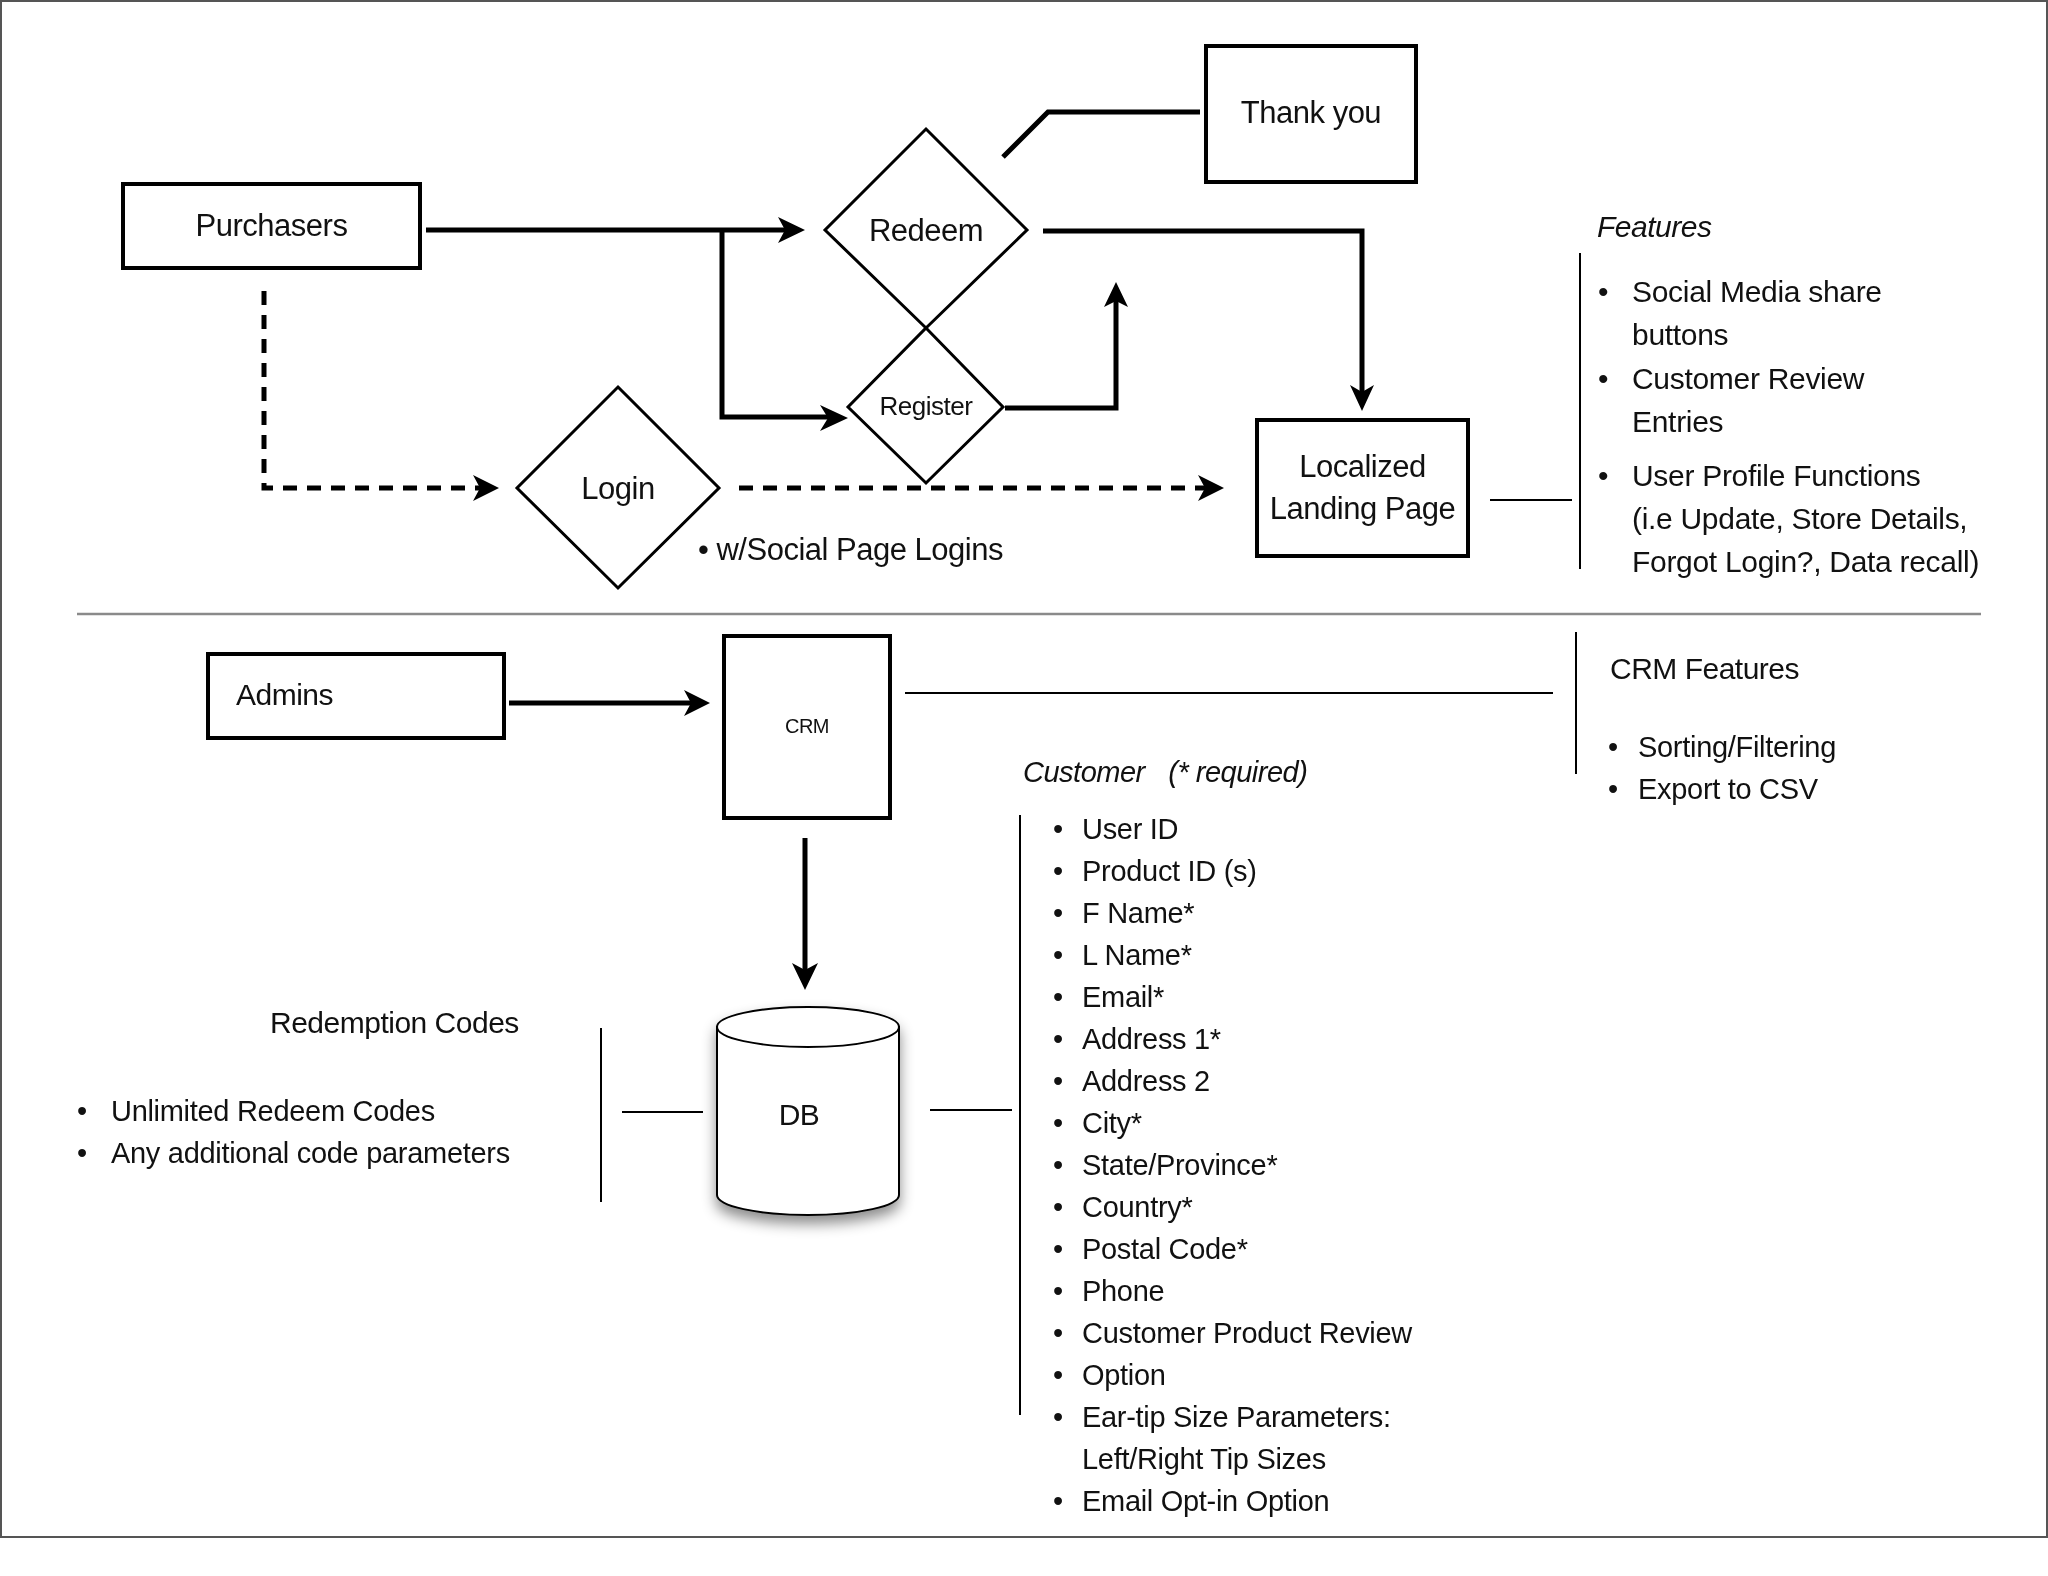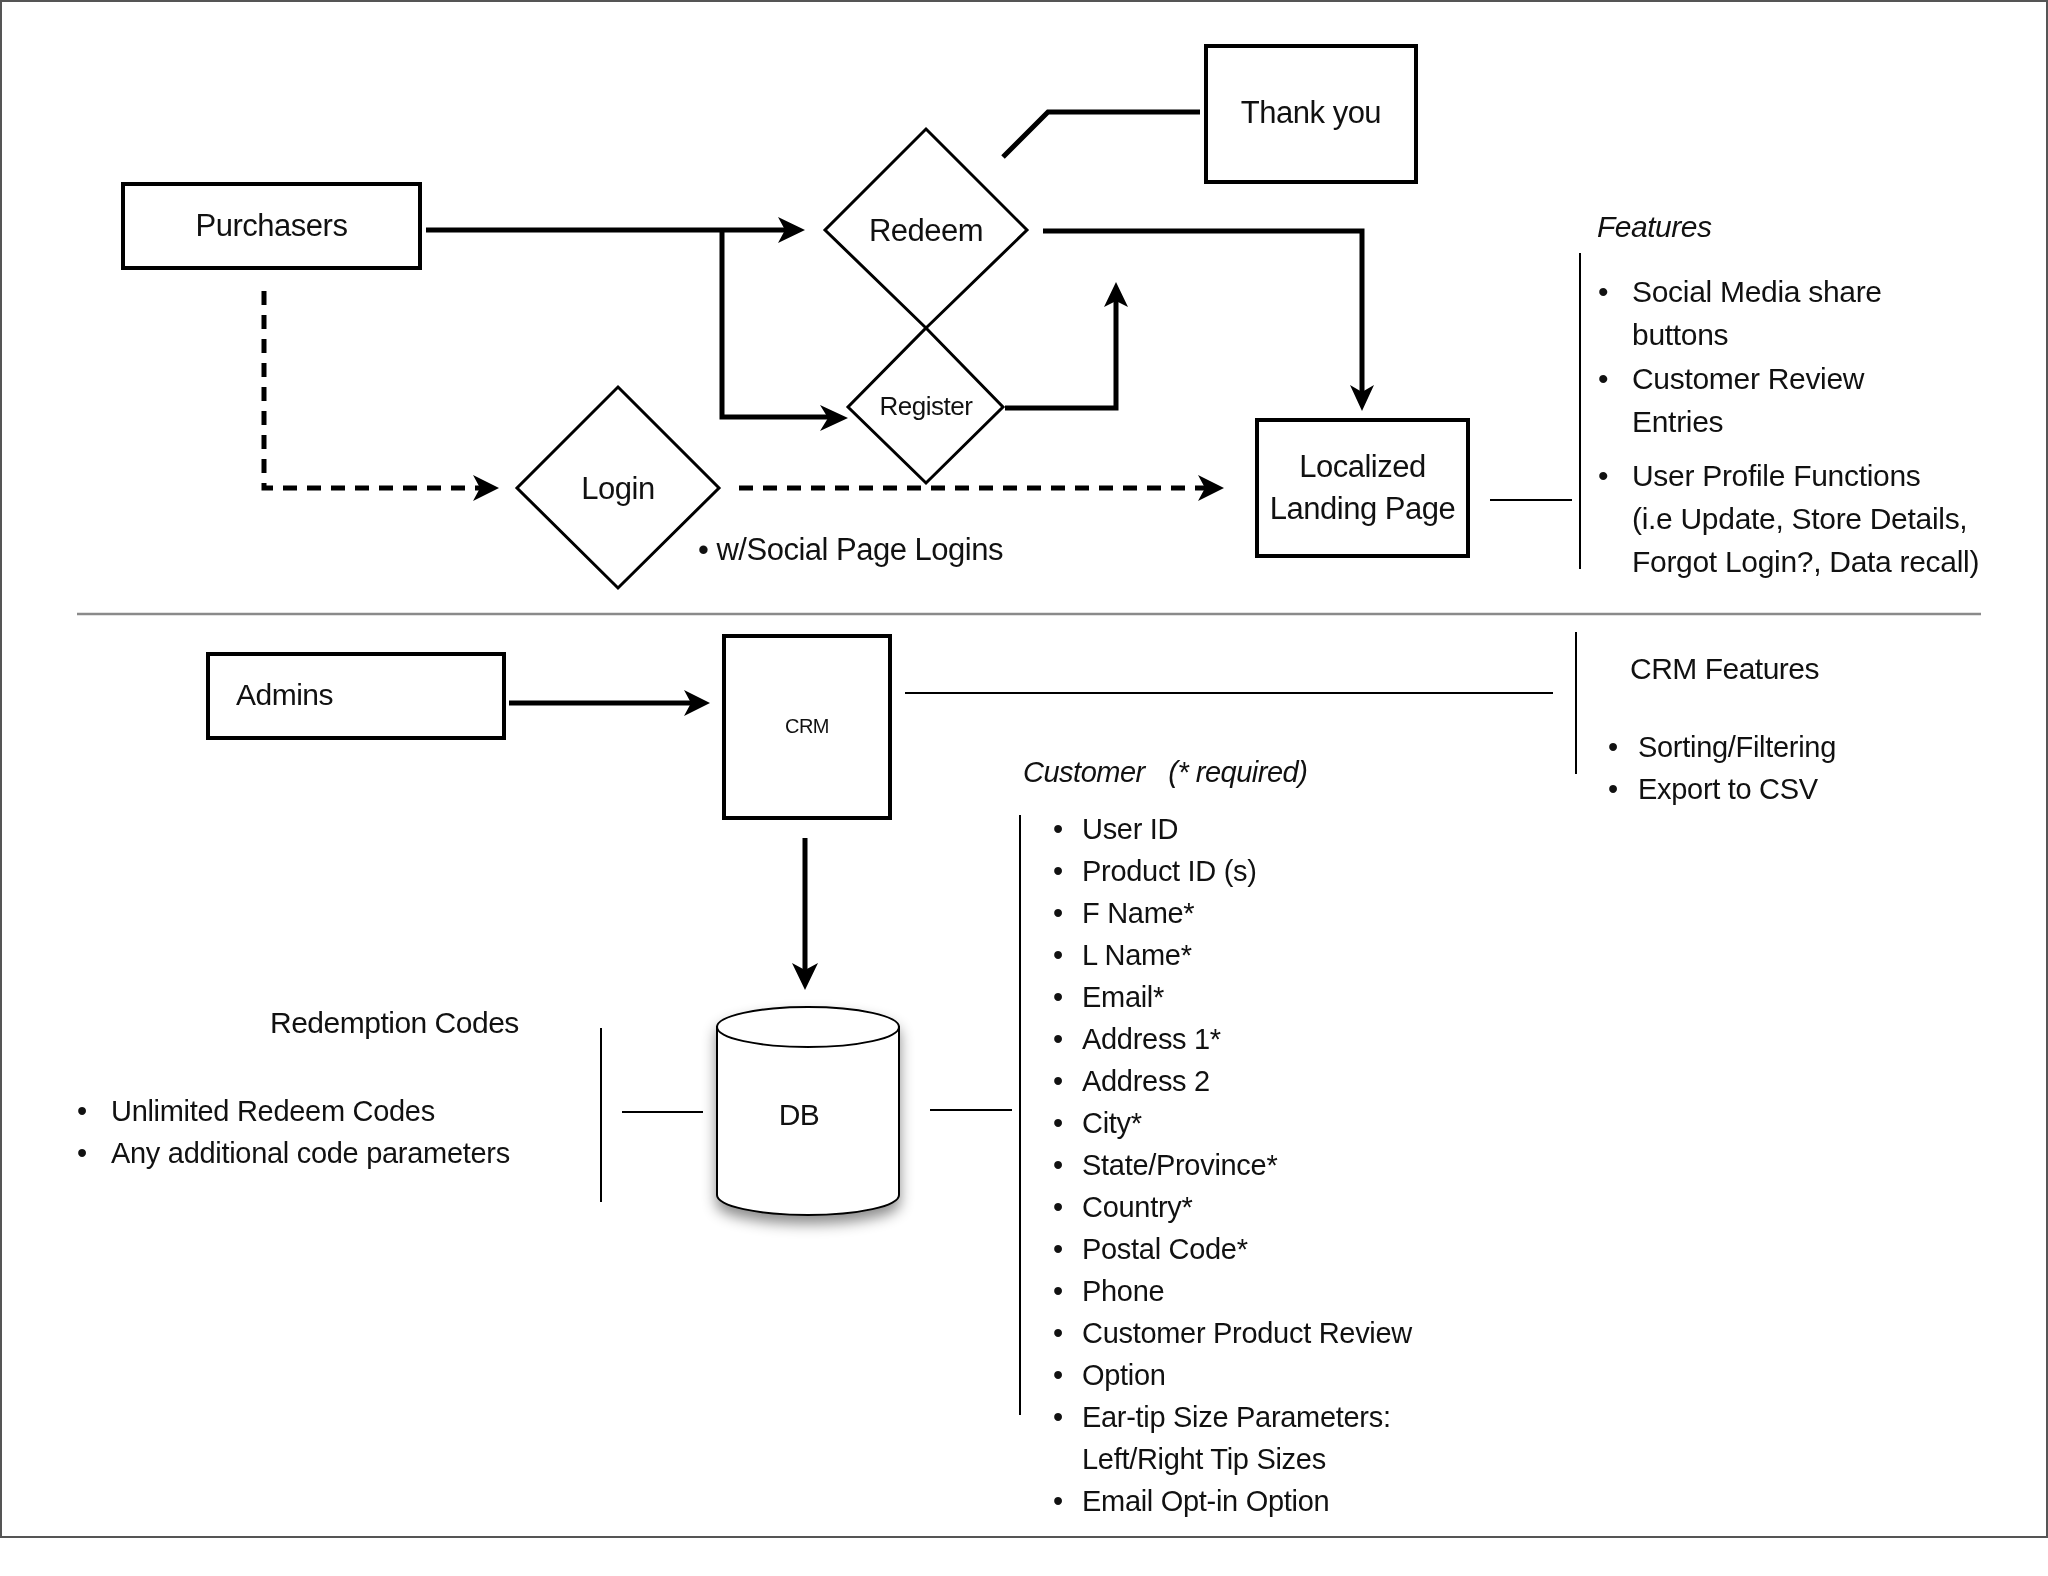--- a/index.html
+++ b/index.html
@@ -122,21 +122,21 @@
     <span>User Profile Functions</span><br>
     <span>(i.e Update, Store Details,</span><br>
     <span>Forgot Login?, Data recall)</span>
   </li>
 </ul>
 
 <div class="t lbl" style="left:236px; top:680px; font-size:30px;">Admins</div>
 <div class="boxlbl" style="left:724px; top:705px; width:166px; height:42px; font-size:20px;">CRM</div>
 <div class="boxlbl" style="left:717px; top:1094px; width:164px; height:42px; font-size:30px;">DB</div>
 
-<div class="t lbl" style="left:1610px; top:654px; font-size:30px;margin-left:20px;">CRM Features</div>
+<div class="t lbl" style="left:1610px; top:654px; font-size:30px;">CRM Features</div>
 <ul class="list crmf" style="left:1608px; top:726px;">
   <li>
     <span class="b">•</span>
     <span>Sorting/Filtering</span>
   </li>
   <li>
     <span class="b">•</span>
     <span>Export to CSV</span>
   </li>
 </ul>

